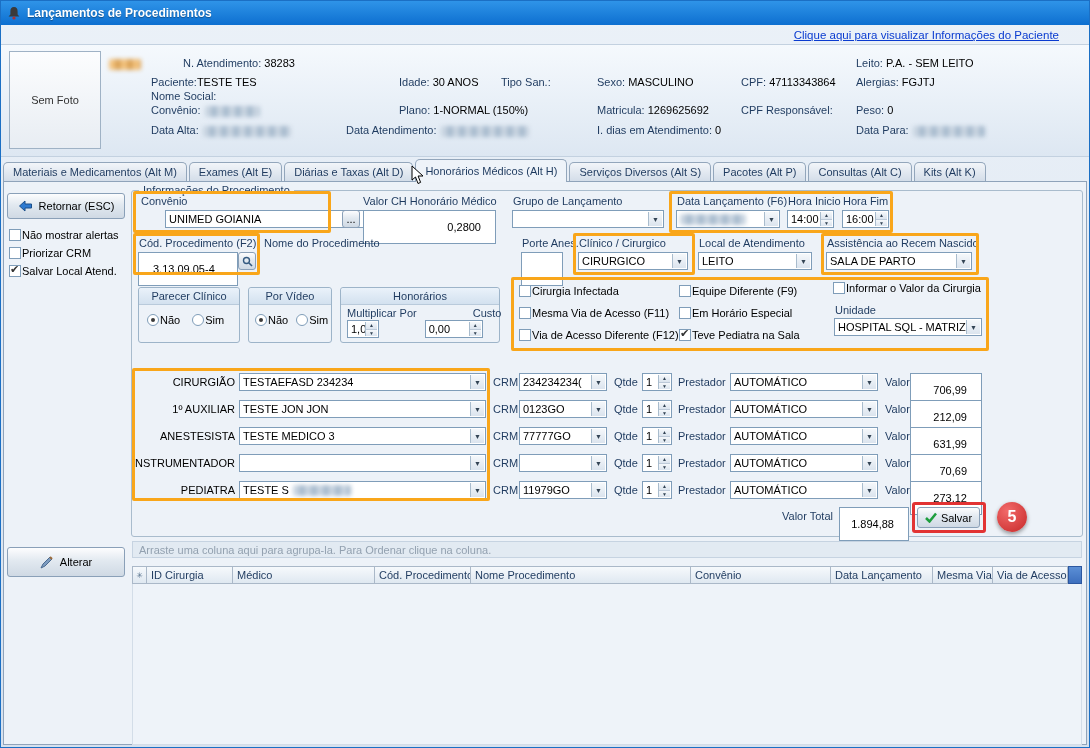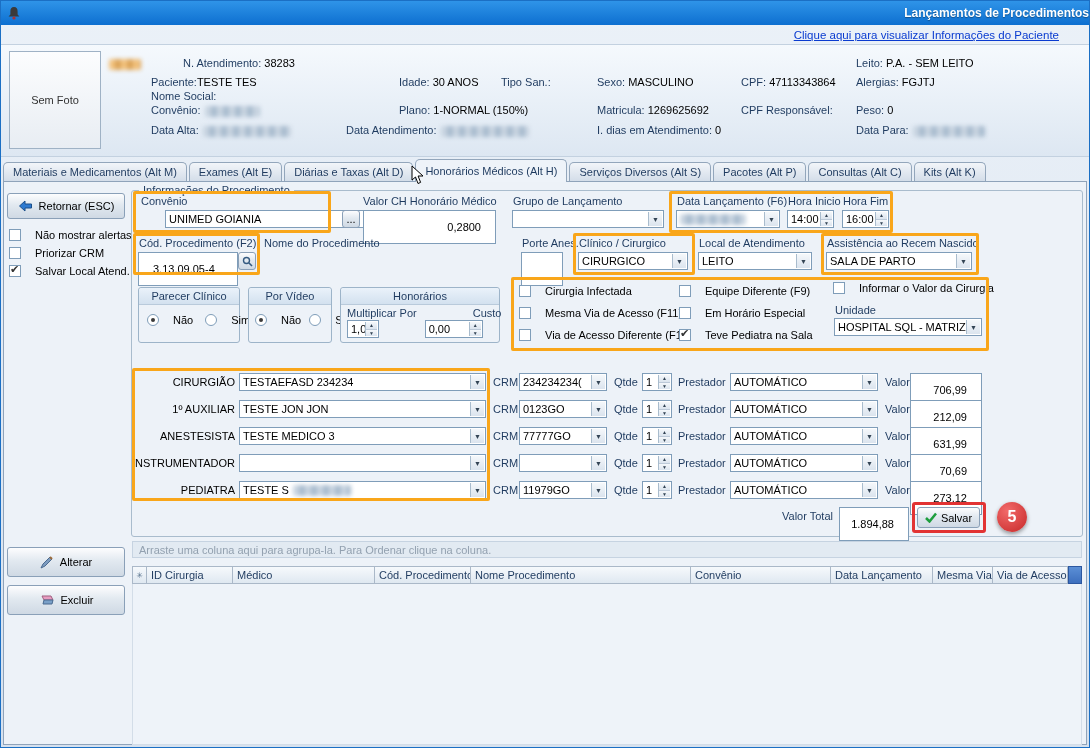--- a/index.html
+++ b/index.html
@@ -3,21 +3,21 @@
 <meta charset="utf-8">
 <style>
   * { margin:0; padding:0; box-sizing:border-box; }
   body { font-family:"Liberation Sans",sans-serif; background:#b8c6d6; }
   #app { position:relative; width:1090px; height:748px; background:linear-gradient(#ebf1f8,#d6e1ee);
          overflow:hidden; font-size:11px; color:#000; border:1px solid #1b6fc4; }
 
   
   .titlebar { position:absolute; left:0; top:0; right:0; height:24px;
     background:linear-gradient(#2f94e8,#0d6fd0); color:#fff; display:flex; align-items:center;
-    padding-left:6px; gap:0; font-size:12px; font-weight:bold; text-shadow:0 1px 1px rgba(0,0,0,.35);justify-content:space-between; }
+    padding-left:6px; gap:6px; font-size:12px; font-weight:bold; text-shadow:0 1px 1px rgba(0,0,0,.35); }
 
   .patient-link { position:absolute; top:28px; right:30px; color:#0a3bd0; text-decoration:underline;
     font-size:11.5px; cursor:pointer; white-space:nowrap; }
   .header-sep { position:absolute; top:43px; left:0; right:0; border-top:1px solid #c3d1e0; }
 
   
   .patient-panel { position:absolute; top:44px; left:0; right:0; height:112px;
     background:linear-gradient(#f5f9fd,#dde7f2); border-bottom:1px solid #c3d1e0; }
   .photo-box { position:absolute; left:8px; top:6px; width:92px; height:98px;
     background:linear-gradient(#fcfdfe,#e8edf3); border:1px solid #9fb2c5;
@@ -55,21 +55,21 @@
     background:linear-gradient(#f5f8fb,#dbe4ee); border-left:1px solid #a9bccd;
     display:flex; align-items:center; justify-content:center; font-size:7px; color:#345; }
   .spin { position:absolute; height:18px; background:#fff; border:1px solid #7f9db9;
     display:flex; align-items:center; padding:0 14px 0 3px; white-space:nowrap; cursor:default; }
   .spinarr { position:absolute; right:1px; top:1px; bottom:1px; width:12px; display:flex; flex-direction:column;
     border-left:1px solid #a9bccd; }
   .spinarr span { flex:1; display:flex; align-items:center; justify-content:center; font-size:5px; color:#345;
     background:linear-gradient(#f5f8fb,#dbe4ee); }
   .spinarr span:first-child { border-bottom:1px solid #bcc9d8; }
 
-  .cbrow { position:absolute; display:flex; gap:14px; align-items:center; white-space:nowrap; cursor:pointer; }
+  .cbrow { position:absolute; display:flex; gap:1px; align-items:center; white-space:nowrap; cursor:pointer; }
   .cbbox { width:12px; height:12px; background:#fff; border:1px solid #7f9db9; position:relative; flex:none; }
   .cbbox.checked::after { content:"✔"; position:absolute; left:0; top:-3px; font-size:11px; color:#333; }
   .radio { width:12px; height:12px; border:1px solid #7f9db9; border-radius:50%; background:#fff; position:relative; flex:none; }
   .radio.selected::after { content:""; position:absolute; left:3px; top:3px; width:4px; height:4px; border-radius:50%; background:#3a3a3a; }
 
   
   .groupbox { position:absolute; left:130px; top:189px; width:952px; height:347px;
     border:1px solid #a9bccd; border-radius:3px; }
   .group-legend { position:absolute; left:138px; top:183px; background:#edf2f8; padding:0 4px; color:#1e3a5f; z-index:2; }
   .sub-group { position:absolute; border:1px solid #9db4c9; border-radius:3px; background:#edf2f8; }
@@ -222,29 +222,20 @@
   </div>
 
   <div class="btn" style="left:6px; top:546px; width:118px; height:30px;">
     <span style="display:flex;">
       <svg width="14" height="14" viewBox="0 0 14 14">
           <path d="M1 13 L3 9 L10 2 L12 4 L5 11 Z" fill="#7d9cc0" stroke="#4a6a90" stroke-width="1"></path>
           <path d="M10 2 L12 4" stroke="#9a6a3a" stroke-width="2"></path>
         </svg>
     </span>
     <span>Alterar</span>
-  </div>
-  <div class="btn" style="left:6px; top:584px; width:118px; height:30px;">
-    <span style="display:flex;">
-      <svg width="16" height="12" viewBox="0 0 16 12">
-          <polygon points="4,2 13,2 15,6 6,6" fill="#e89cc0" stroke="#a06080" stroke-width="1"></polygon>
-          <polygon points="6,6 15,6 14,10 5,10" fill="#7aa0c8" stroke="#4a6a90" stroke-width="1"></polygon>
-        </svg>
-    </span>
-    <span>Excluir</span>
   </div>
 
   <div class="groupbox"></div>
   <div class="group-legend">Informações do Procedimento</div>
 
   <div class="flabel" style="left:140px; top:194px;">Convênio</div>
   <div class="combo" style="left:138px; top:209px; width:222px;margin-left:26px;">
     <span>UNIMED GOIANIA</span>
       <span class="arr">▼</span>
   </div>

